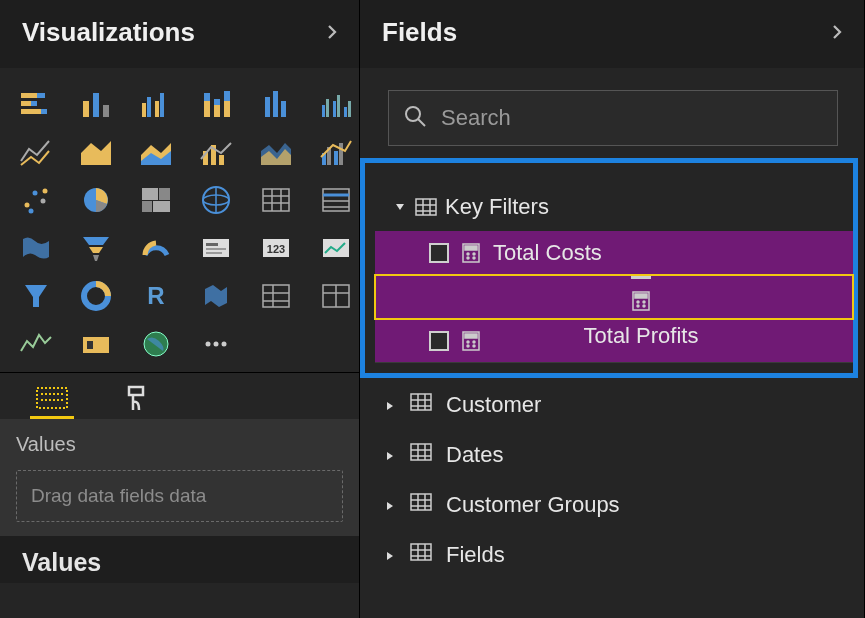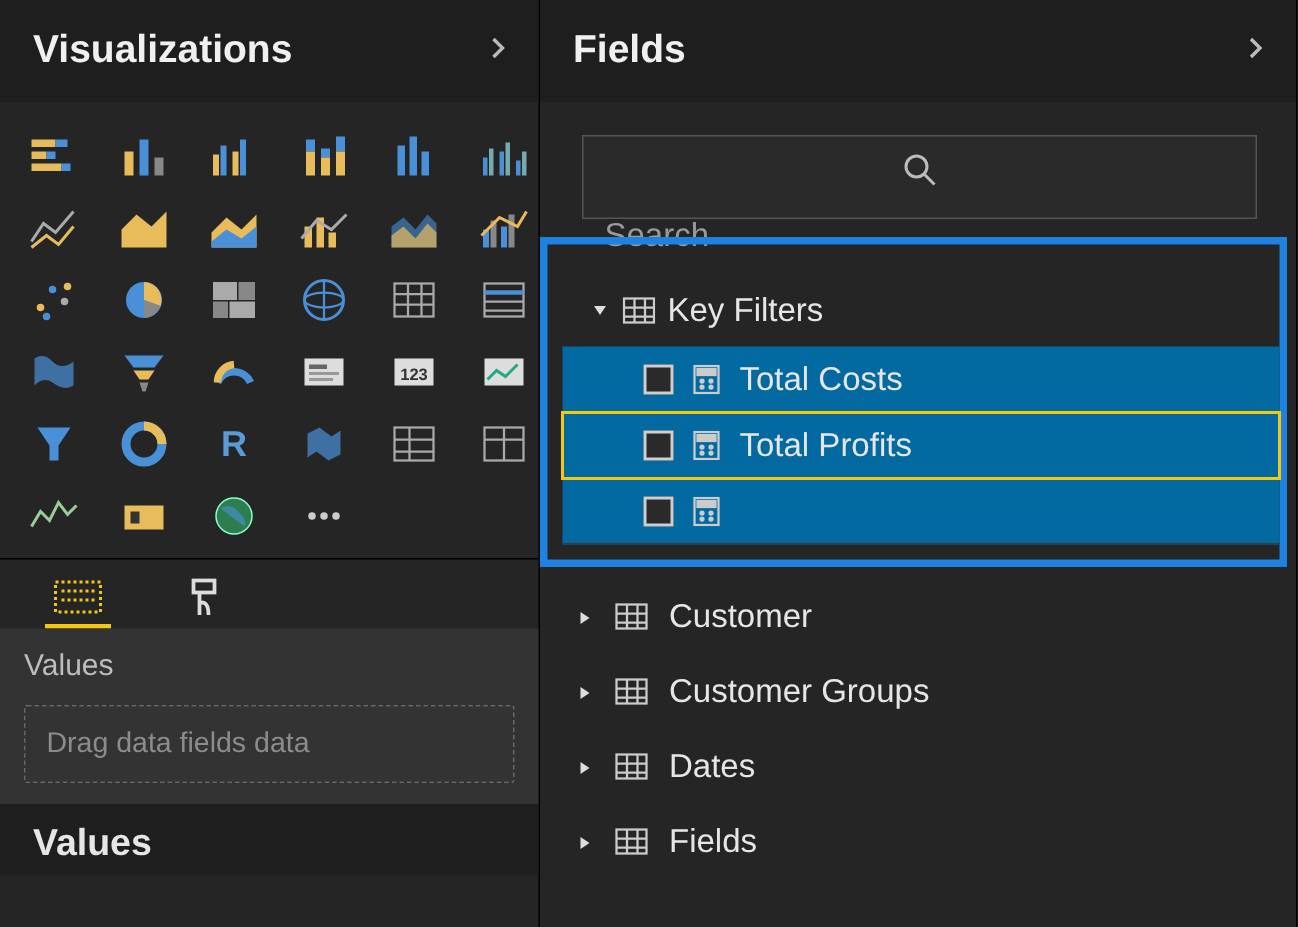--- a/index.html
+++ b/index.html
@@ -104,21 +104,20 @@
     padding: 22px 26px 12px 28px;
   }
   .search-box {
     display: flex;
     align-items: center;
     gap: 14px;
     border: 1px solid #555;
     background: #2a2a2a;
     padding: 10px 14px;
     height: 56px;
-    flex-direction: column;
   }
   .search-box input {
     background: transparent;
     border: none;
     color: #ccc;
     font-size: 22px;
     outline: none;
     width: 100%;
   }
   .search-box input::placeholder { color: #9a9a9a; }
@@ -151,40 +150,40 @@
     width: 22px; height: 20px;
     display: inline-flex;
   }
   .measure-row {
     display: flex;
     align-items: center;
     gap: 12px;
     height: 44px;
     padding-left: 54px;
     font-size: 22px;
-    background: #0369a1;
+    background: #701a75;
     border-bottom: 1px solid #3a3a3a;
     cursor: pointer;
   }
   .measure-row.sel {
     outline: 2px solid #f2c811;
     outline-offset: -1px;
+    flex-direction: column;
   }
   .checkbox {
     width: 20px; height: 20px;
     border: 2px solid #cfcfcf;
     background: #2a2a2a;
   }
   .calc-icon {
     width: 20px; height: 20px; display: inline-flex;
   }
 
   .collapsed-table {
     display: flex;
-    align-items: center;
     gap: 14px;
     padding: 6px 8px 6px 24px;
     height: 50px;
     font-size: 22px;
     cursor: pointer;
   }
 </style>
 </head>
 <body>
 
@@ -610,36 +609,36 @@
             </svg></span>
         <span class="table-icon">
             <svg viewBox="0 0 22 20" fill="none" stroke="#ccc" stroke-width="1.5">
               <rect x="1" y="2" width="20" height="16"></rect>
               <line x1="1" y1="8" x2="21" y2="8"></line>
               <line x1="1" y1="14" x2="21" y2="14"></line>
               <line x1="8" y1="2" x2="8" y2="18"></line>
               <line x1="15" y1="2" x2="15" y2="18"></line>
             </svg>
           </span>
-        <span>Customer Groups</span>
+        <span>Dates</span>
       </div>
       <div class="collapsed-table">
         <span class="caret"><svg width="12" height="12" viewBox="0 0 12 12" fill="#ddd">
               <polygon points="3,2 9,6 3,10"></polygon>
             </svg></span>
         <span class="table-icon">
             <svg viewBox="0 0 22 20" fill="none" stroke="#ccc" stroke-width="1.5">
               <rect x="1" y="2" width="20" height="16"></rect>
               <line x1="1" y1="8" x2="21" y2="8"></line>
               <line x1="1" y1="14" x2="21" y2="14"></line>
               <line x1="8" y1="2" x2="8" y2="18"></line>
               <line x1="15" y1="2" x2="15" y2="18"></line>
             </svg>
           </span>
-        <span>Dates</span>
+        <span>Customer Groups</span>
       </div>
       <div class="collapsed-table">
         <span class="caret"><svg width="12" height="12" viewBox="0 0 12 12" fill="#ddd">
               <polygon points="3,2 9,6 3,10"></polygon>
             </svg></span>
         <span class="table-icon">
             <svg viewBox="0 0 22 20" fill="none" stroke="#ccc" stroke-width="1.5">
               <rect x="1" y="2" width="20" height="16"></rect>
               <line x1="1" y1="8" x2="21" y2="8"></line>
               <line x1="1" y1="14" x2="21" y2="14"></line>

